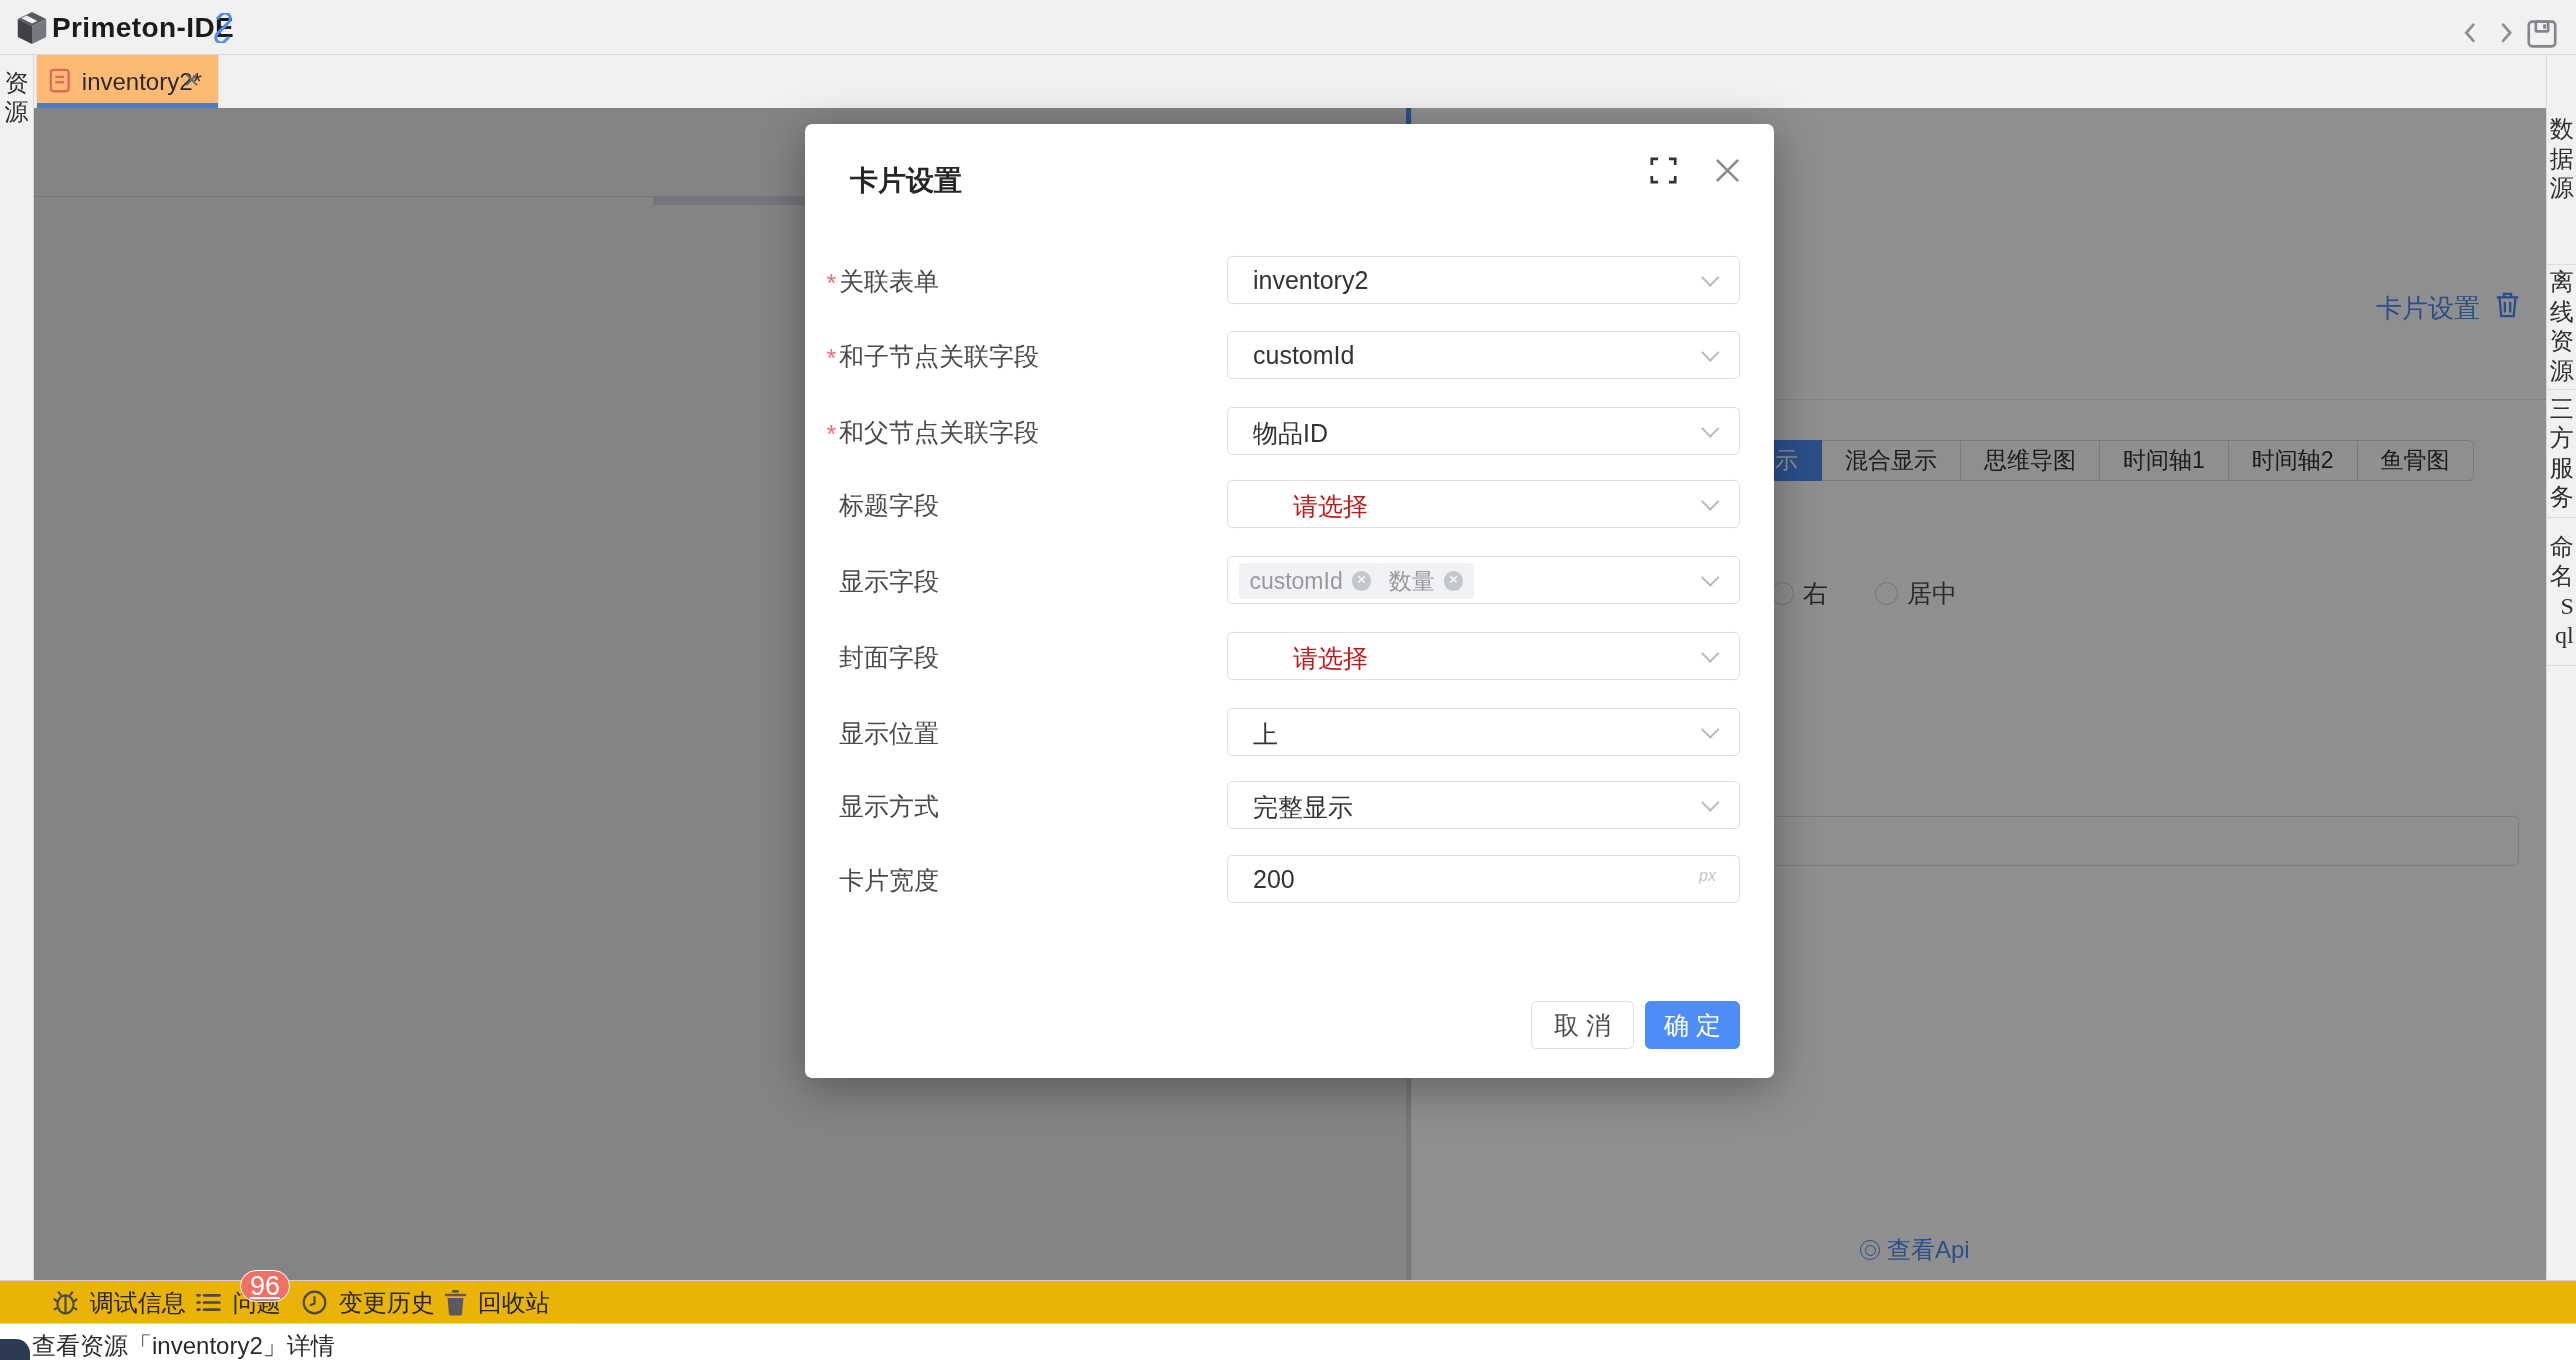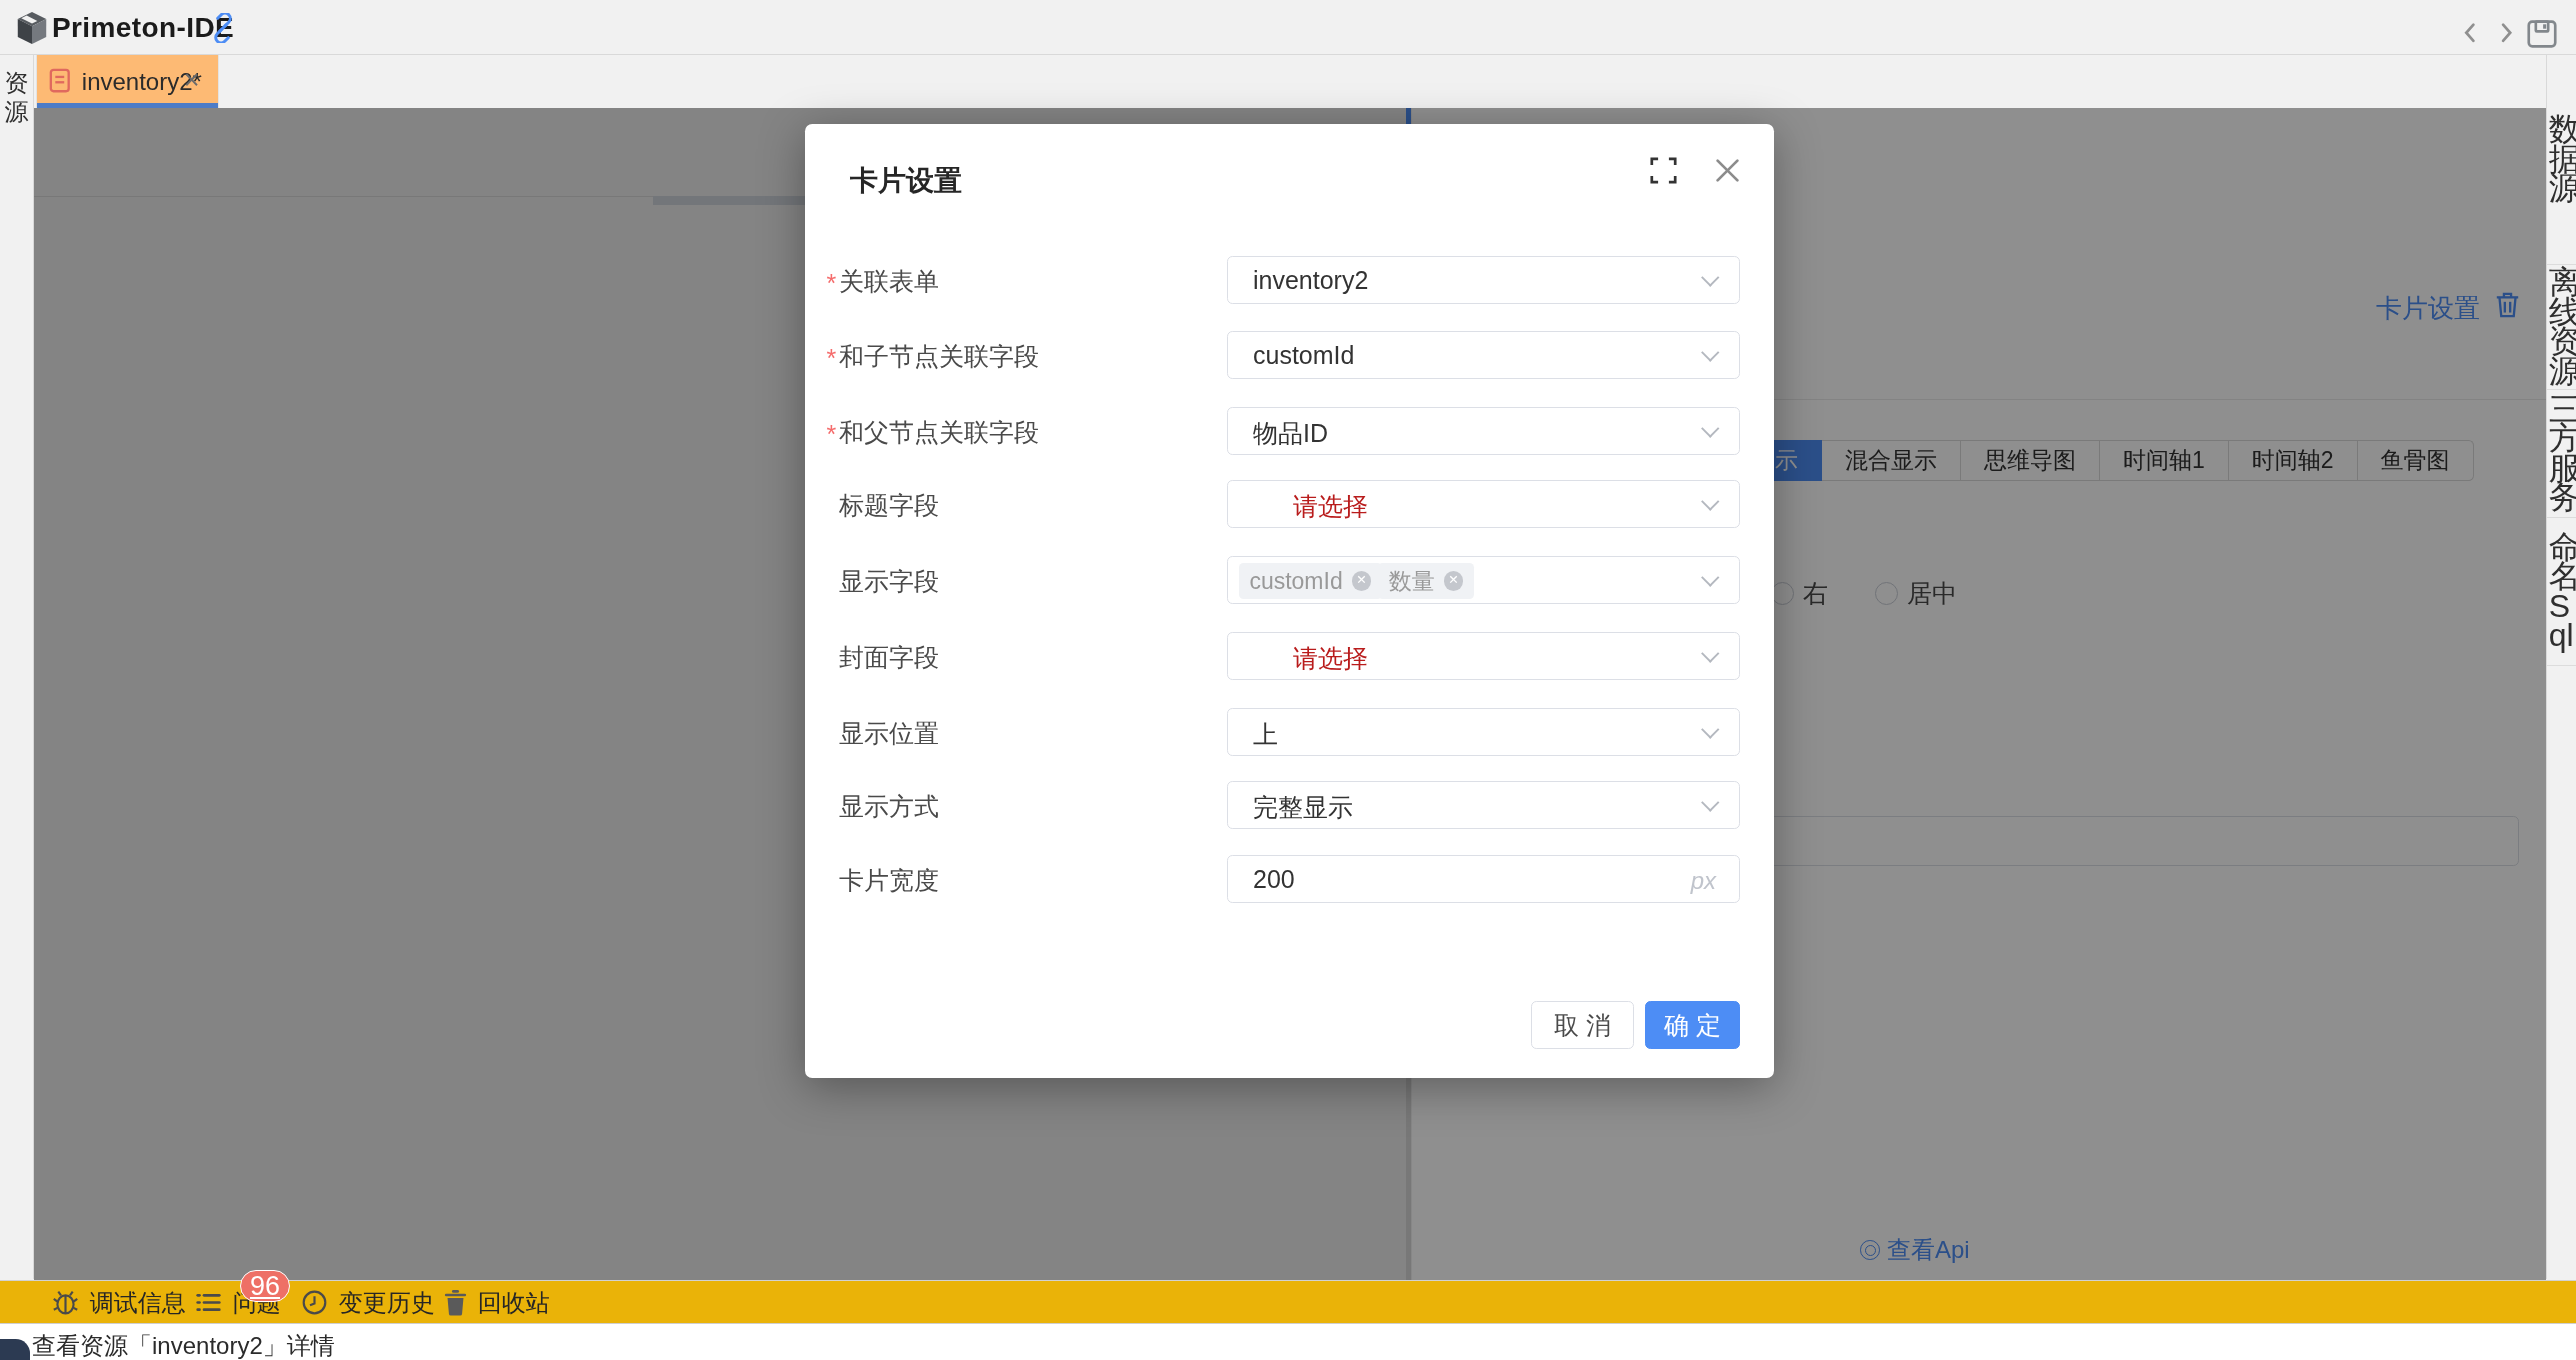--- a/index.html
+++ b/index.html
@@ -23,21 +23,21 @@
   .tabstrip{position:absolute;left:34px;top:55px;width:2512px;height:53px;background:#f1f1f1;}
   .tab-active{position:absolute;left:1.8px;top:0;width:183px;height:53px;background:#fdba74;border-left:0.9px solid #e3e3e3;border-right:0.9px solid #e3e3e3;}
   .tab-underline{position:absolute;left:0;bottom:0;width:100%;height:5.4px;background:#4d7cc7;}
   .tab-label{position:absolute;left:45px;top:12.5px;font-size:24px;color:#2b2b2b;}
   .tab-close{position:absolute;left:147px;top:10.7px;font-size:27px;color:#6b6b6b;line-height:29px;}
   .tab-doc{position:absolute;left:12.5px;top:13.4px;}
 
   
   .right-rail{position:absolute;left:2546px;top:55px;width:29.5px;height:1224px;background:#f1f1f1;border-left:0.9px solid #d9d9d9;}
   .rr-item{display:flex;align-items:center;justify-content:center;border-bottom:0.9px solid #dcdcdc;}
-  .rr-item .vtxt{width:25px;font-size:32px;line-height:29.5px;color:#2f2f2f;text-align:left;word-break:break-all;}
+  .rr-item .vtxt{width:25px;font-size:24px;line-height:29.5px;color:#2f2f2f;text-align:right;word-break:break-all;font-family:Liberation Serif, serif;}
   .rr-1{height:210px;} .rr-2{height:125px;} .rr-3{height:128px;} .rr-4{height:148px;}
 
   
   .content{position:absolute;left:34px;top:108px;width:2512px;height:1172px;overflow:hidden;}
   .bg-canvas{position:absolute;left:0;top:0;width:1372px;height:1172px;background:#ececec;}
   .bg-canvas-line{position:absolute;left:0;top:88px;width:1372px;height:0.9px;background:#d7d7d7;}
   .bg-dark-strip{position:absolute;left:619px;top:88px;width:753px;height:9px;background:#ced2da;}
   .bg-splitter{position:absolute;left:1372px;top:0;width:5.4px;height:1172px;background:#d6d6d6;}
   .bg-splitter-blue{position:absolute;left:1372px;top:0;width:5.4px;height:81px;background:#4d8df5;}
   .bg-rpanel{position:absolute;left:1378px;top:0;width:1135px;height:1172px;background:#ffffff;}
@@ -67,21 +67,21 @@
   .m-label{position:absolute;left:34px;top:9px;font-size:25px;color:#4a4a4a;}
   .m-star{position:absolute;left:21.5px;top:12.5px;font-size:25px;color:#f56c6c;}
   .m-ctl{position:absolute;left:422px;top:0;width:513px;height:48px;border:1.8px solid #dcdfe6;border-radius:5.4px;background:#fff;}
   .m-ctl .val{position:absolute;left:25px;top:9px;font-size:25px;color:#333;}
   .m-ctl .ph{color:#b91c1c;margin-left:40px;}
   .chev{position:absolute;right:23px;top:14.3px;width:12.5px;height:12.5px;border-right:2.7px solid #b4b8bf;border-bottom:2.7px solid #b4b8bf;transform:rotate(45deg);}
   .tagbox{background:#fff;}
   .tag{position:absolute;top:6.3px;height:36px;background:#f0f2f5;border-radius:4.5px;display:flex;align-items:center;padding:0 10.7px;font-size:23px;color:#999;}
   .tag .rm{width:19.7px;height:19.7px;border-radius:50%;background:#c4c7cd;color:#fff;font-size:12.5px;line-height:19.7px;text-align:center;margin-left:9px;}
   .tag1{left:10.7px;} .tag2{left:150px;}
-  .suffix{position:absolute;right:23px;top:10.7px;font-size:24px;font-style:italic;color:#c0c4cc;}
+  .suffix{position:absolute;right:23px;top:10.7px;font-size:16px;font-style:italic;color:#c0c4cc;}
   .m-btn{position:absolute;top:877px;height:48px;border-radius:5.4px;font-size:25px;display:flex;align-items:center;justify-content:center;}
   .btn-cancel{left:726px;width:103px;background:#fff;border:1.8px solid #dcdfe6;color:#4a4a4a;}
   .btn-ok{left:840px;width:95px;background:#4d8df5;border:1.8px solid #4d8df5;color:#fff;}
 
   
   .toolbar{position:absolute;left:0;top:1280px;width:2576px;height:43px;background:#eab308;border-top:0.9px solid #d2d2d2;}
   .tb-item{position:absolute;top:0;height:43px;display:flex;align-items:center;font-size:24px;color:#262626;}
   .tb-ic{margin-right:10.7px;display:flex;align-items:center;}
   .badge{position:absolute;left:240px;top:-10.7px;width:50px;height:32px;background:#ee7066;border:1.8px solid #fff;border-radius:16px;color:#fff;font-size:27px;display:flex;align-items:center;justify-content:center;z-index:5;text-decoration:underline;}
 

